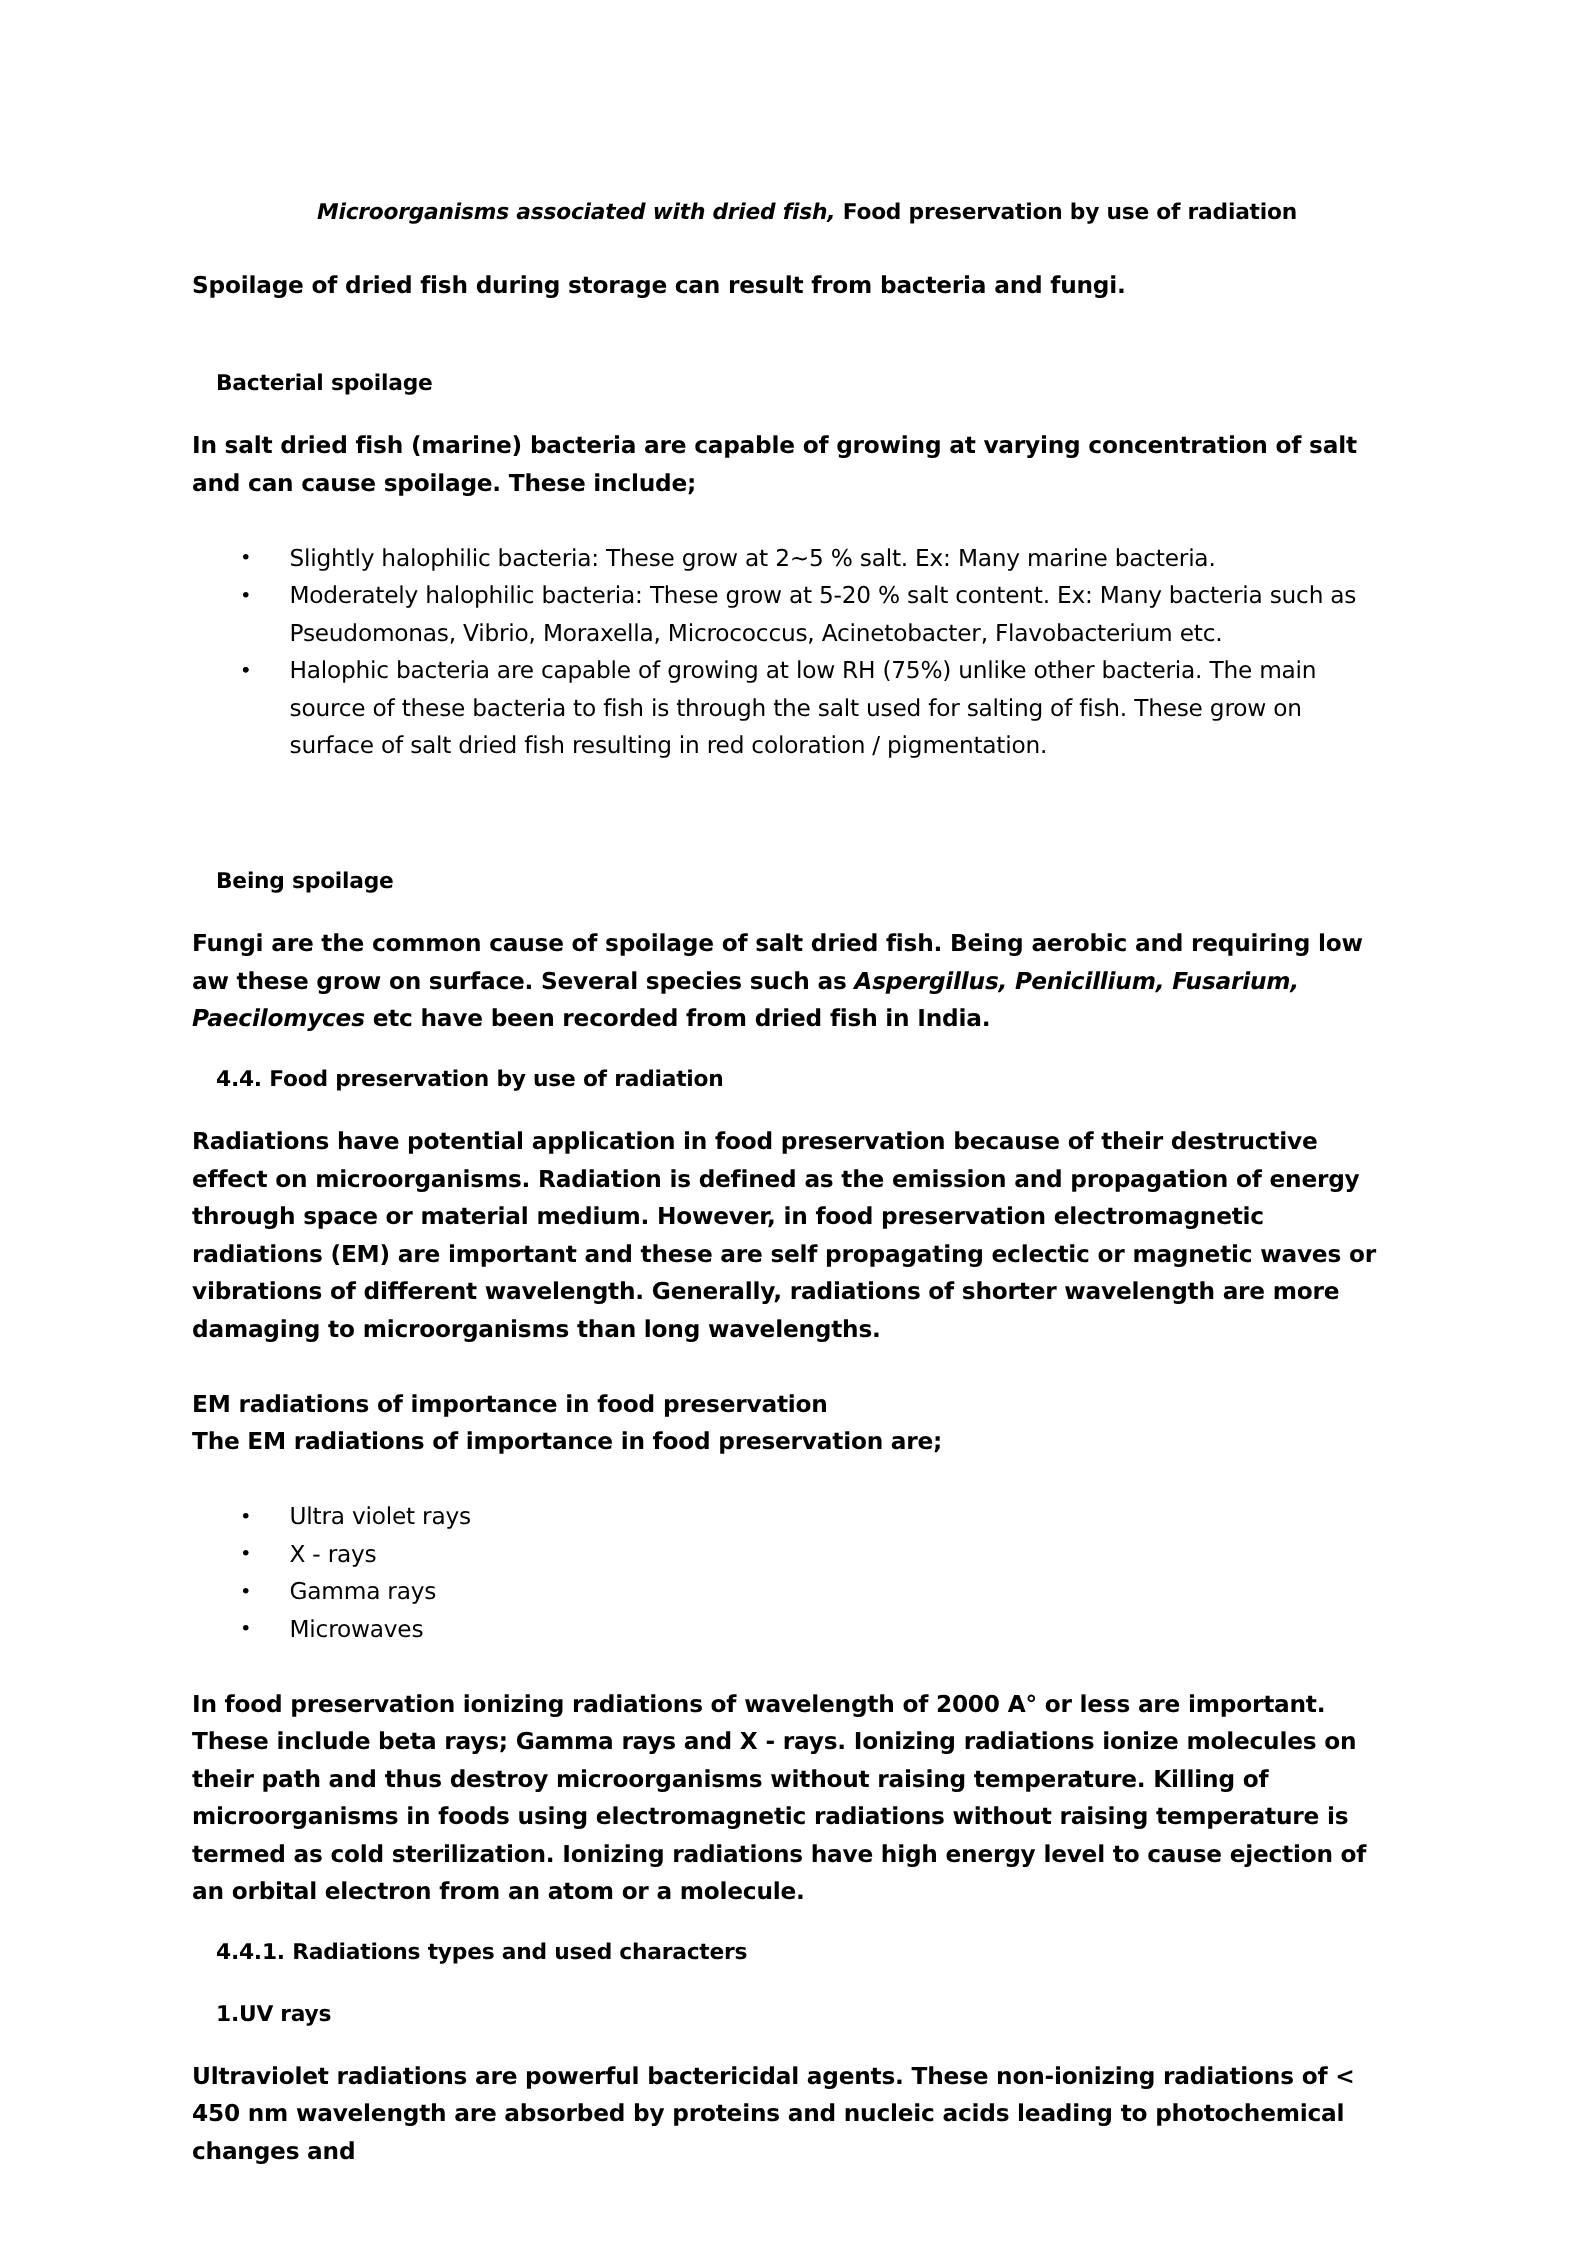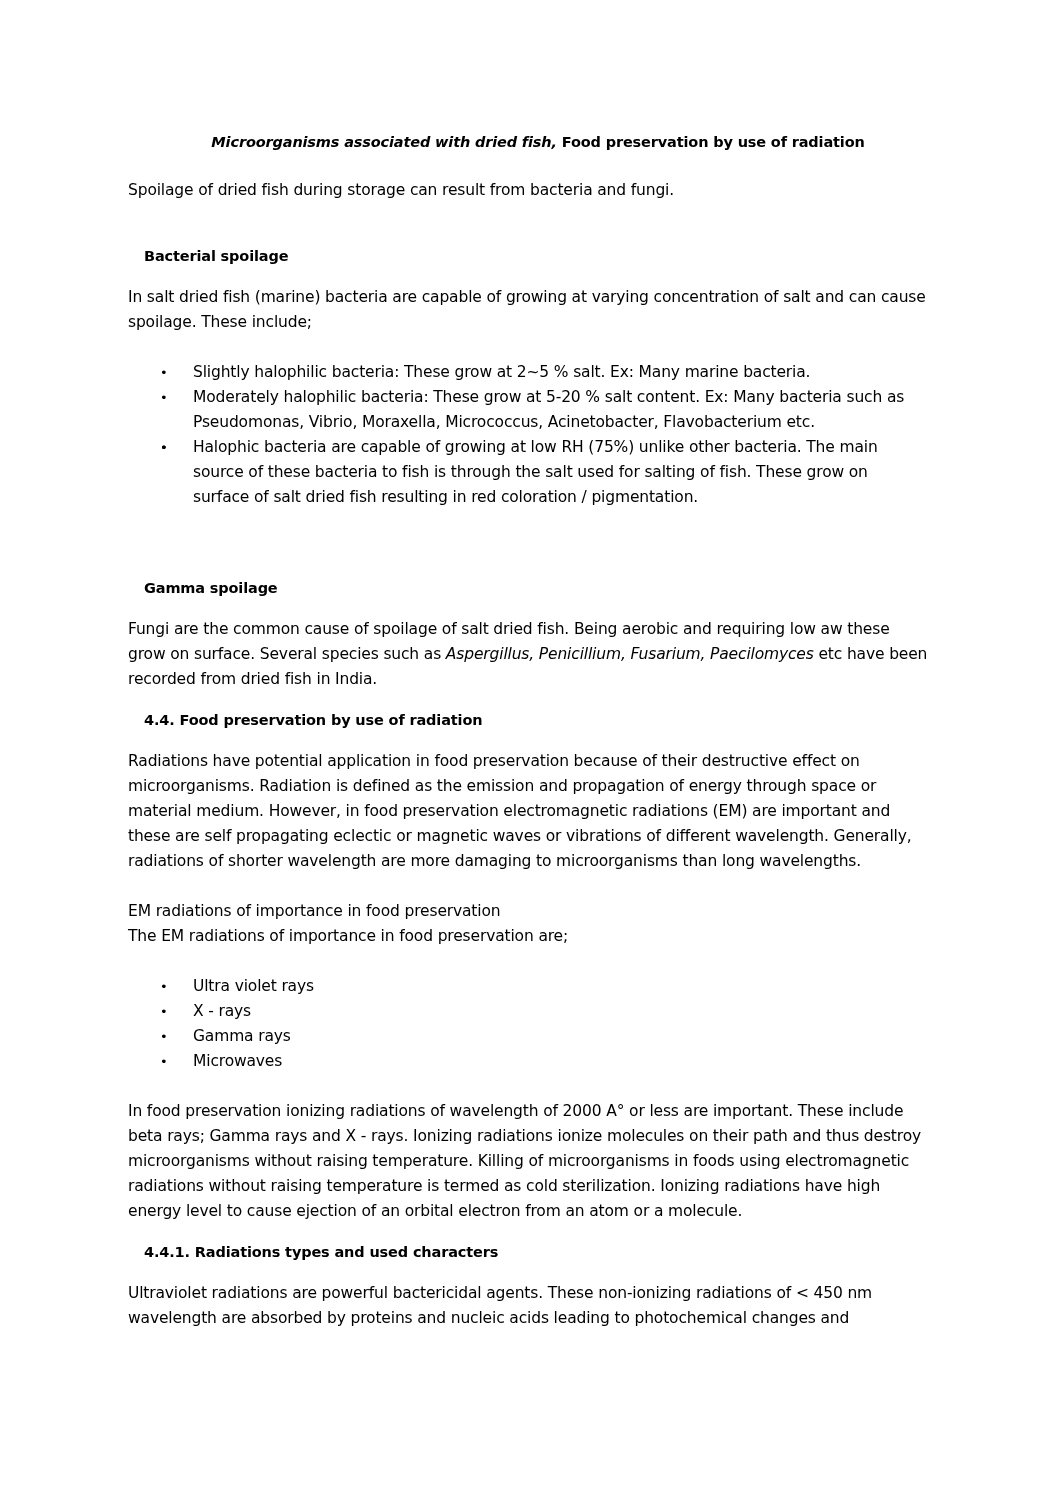--- a/index.html
+++ b/index.html
@@ -25,21 +25,21 @@
       letter-spacing: -0.15px;
     }
     .title {
       text-align: center;
       font-weight: bold;
       font-size: 14.5px;
       margin: 0 0 23px 0;
       padding-left: 20px;
     }
     .title .it { font-style: italic; }
-    p { margin: 0; }
+    p { margin: 0; font-weight: bold; }
     .gap { height: 25px; }
     .heading {
       font-weight: bold;
       font-size: 14.5px;
       margin: 16px;
     }
     ul.bullets {
       list-style: none;
       margin: 0;
       padding: 0;
@@ -87,21 +87,21 @@
       <span class="dot">•</span>
     </li>
     <li>
       <span class="dot">•</span>
       <span>Halophic bacteria are capable of growing at low RH (75%) unlike other bacteria. The main source of these bacteria to fish is through the salt used for salting of fish. These grow on surface of salt dried fish resulting in red coloration / pigmentation.</span>
     </li>
   </ul>
   <div class="gap"></div>
   <div class="gap"></div>
 
-  <p class="heading">Gamma spoilage</p>
+  <p class="heading">Being spoilage</p>
   <p><span>Fungi are the common cause of spoilage of salt dried fish. Being aerobic and requiring low aw these grow on surface. Several species such as </span><span class="it">Aspergillus, Penicillium, Fusarium, Paecilomyces</span><span> etc have been recorded from dried fish in India.</span></p>
 
   <p class="heading">
     <span class="num">4.4.</span>
     <span>Food preservation by use of radiation</span>
   </p>
   <p>Radiations have potential application in food preservation because of their destructive effect on microorganisms. Radiation is defined as the emission and propagation of energy through space or material medium. However, in food preservation electromagnetic radiations (EM) are important and these are self propagating eclectic or magnetic waves or vibrations of different wavelength. Generally, radiations of shorter wavelength are more damaging to microorganisms than long wavelengths.</p>
   <div class="gap"></div>
 
   <p>EM radiations of importance in food preservation</p>
@@ -127,15 +127,16 @@
     </li>
   </ul>
   <div class="gap"></div>
 
   <p>In food preservation ionizing radiations of wavelength of 2000 A° or less are important. These include beta rays; Gamma rays and X - rays. Ionizing radiations ionize molecules on their path and thus destroy microorganisms without raising temperature. Killing of microorganisms in foods using electromagnetic radiations without raising temperature is termed as cold sterilization. Ionizing radiations have high energy level to cause ejection of an orbital electron from an atom or a molecule.</p>
 
   <p class="heading">
     <span class="num">4.4.1.</span>
     <span>Radiations types and used characters</span>
   </p>
+  <p class="heading">1.UV rays</p>
   <p>Ultraviolet radiations are powerful bactericidal agents. These non-ionizing radiations of &lt; 450 nm wavelength are absorbed by proteins and nucleic acids leading to photochemical changes and</p>
 
 </div>
 
 </body></html>

